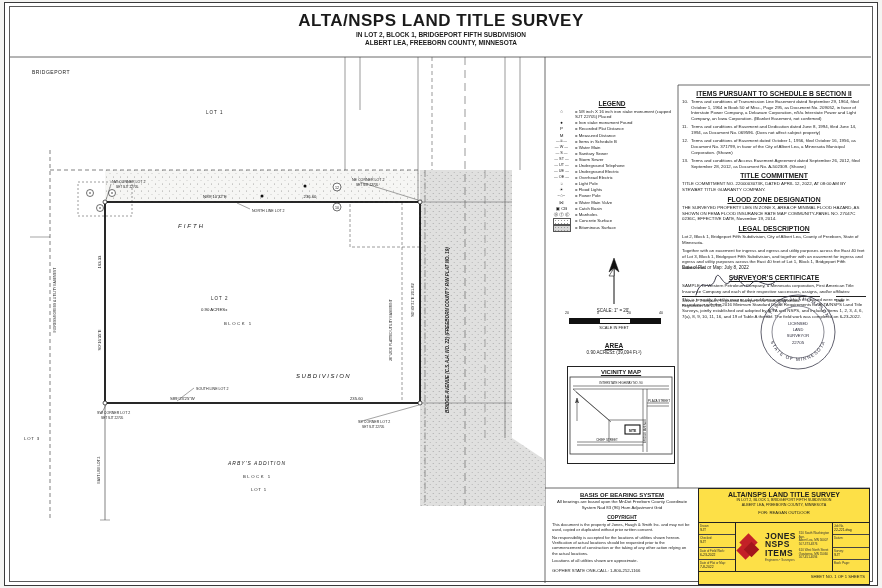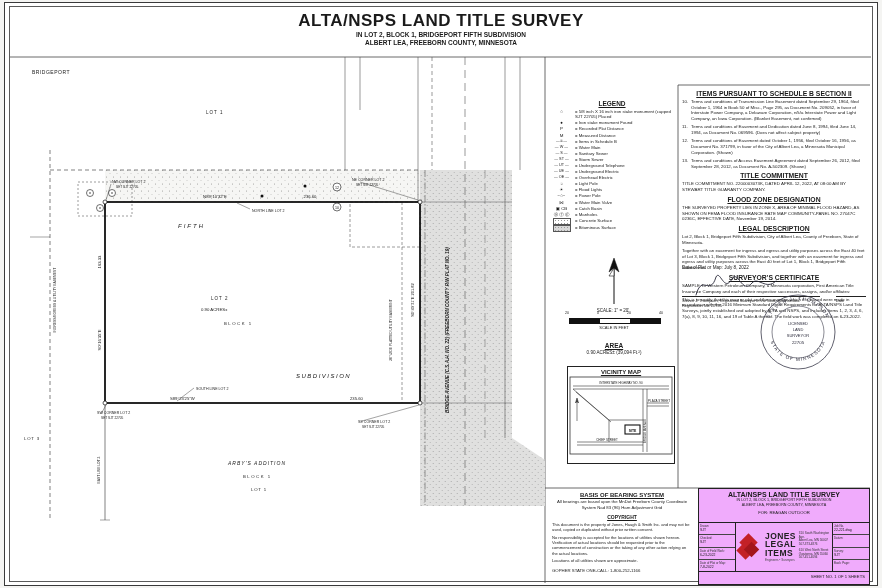--- a/index.html
+++ b/index.html
@@ -48,21 +48,21 @@
   .sigrow{display:flex;justify-content:space-between;margin-top:26px;}
   .signame{border-top:.7px solid #222;width:138px;font-size:3.9px;line-height:1.4;padding-top:1px;}
   .sigdate{border-top:.7px solid #222;width:30px;font-size:3.9px;text-align:left;padding-top:1px;}
   
   .midblock{left:546px;top:488px;width:152px;height:95px;border-right:1px solid #333;}
   .midblock .hd{font-size:6px;margin-top:4px;}
   .midblock .ctr{font-size:4.3px;text-align:center;line-height:1.3;width:140px;margin:1px auto 0 auto;}
   .midblock p{font-size:4.1px;line-height:1.3;margin:2px 6px 0 6px;text-align:left;}
   .hotline{font-size:4.3px;margin:5px 6px 0 6px;}
   
-  .tblock{left:698px;top:488px;width:170px;height:95px;border:1px solid #222;background:#f0abfc;}
+  .tblock{left:698px;top:488px;width:170px;height:95px;border:1px solid #222;background:#fde047;}
   .tb-title{border-bottom:1px solid #222;text-align:center;padding-top:2px;height:31px;}
   .tb-t1{font-size:7px;font-weight:bold;}
   .tb-t2{font-size:3.7px;line-height:1.25;}
   .tb-for{font-size:4.2px;margin-top:3px;}
   .tb-main{display:flex;height:48px;border-bottom:1px solid #222;}
   .tb-left,.tb-right{width:36px;flex:0 0 36px;display:flex;flex-direction:column;}
   .tb-left{border-right:1px solid #222;} .tb-right{border-left:1px solid #222;}
   .tb-cell{flex:1;border-bottom:.6px solid #444;padding:1px 1px;}
   .tb-cell:last-child{border-bottom:none;}
   .tb-lab{font-size:2.9px;color:#333;} .tb-val{font-size:3.4px;}
@@ -439,21 +439,21 @@
         </div>
     </div>
     <div class="tb-center">
       <div class="logo">
         <div class="dia dia1"></div>
           <div class="dia dia2"></div>
           <div class="dia dia3"></div>
       </div>
       <div class="firm">
         <div class="firm-name">JONES</div>
-        <div class="firm-name">LEGAL</div>
+        <div class="firm-name">NSPS</div>
         <div class="firm-name">ITEMS</div>
         <div class="firm-tag">Engineers • Surveyors</div>
       </div>
       <div class="addrs">
         <div class="addr">
           <span>310 South Washington Ave.</span><br>
           <span>Albert Lea, MN 56007</span><br>
           <span>507-373-4876</span>
         </div>
         <div class="addr">

